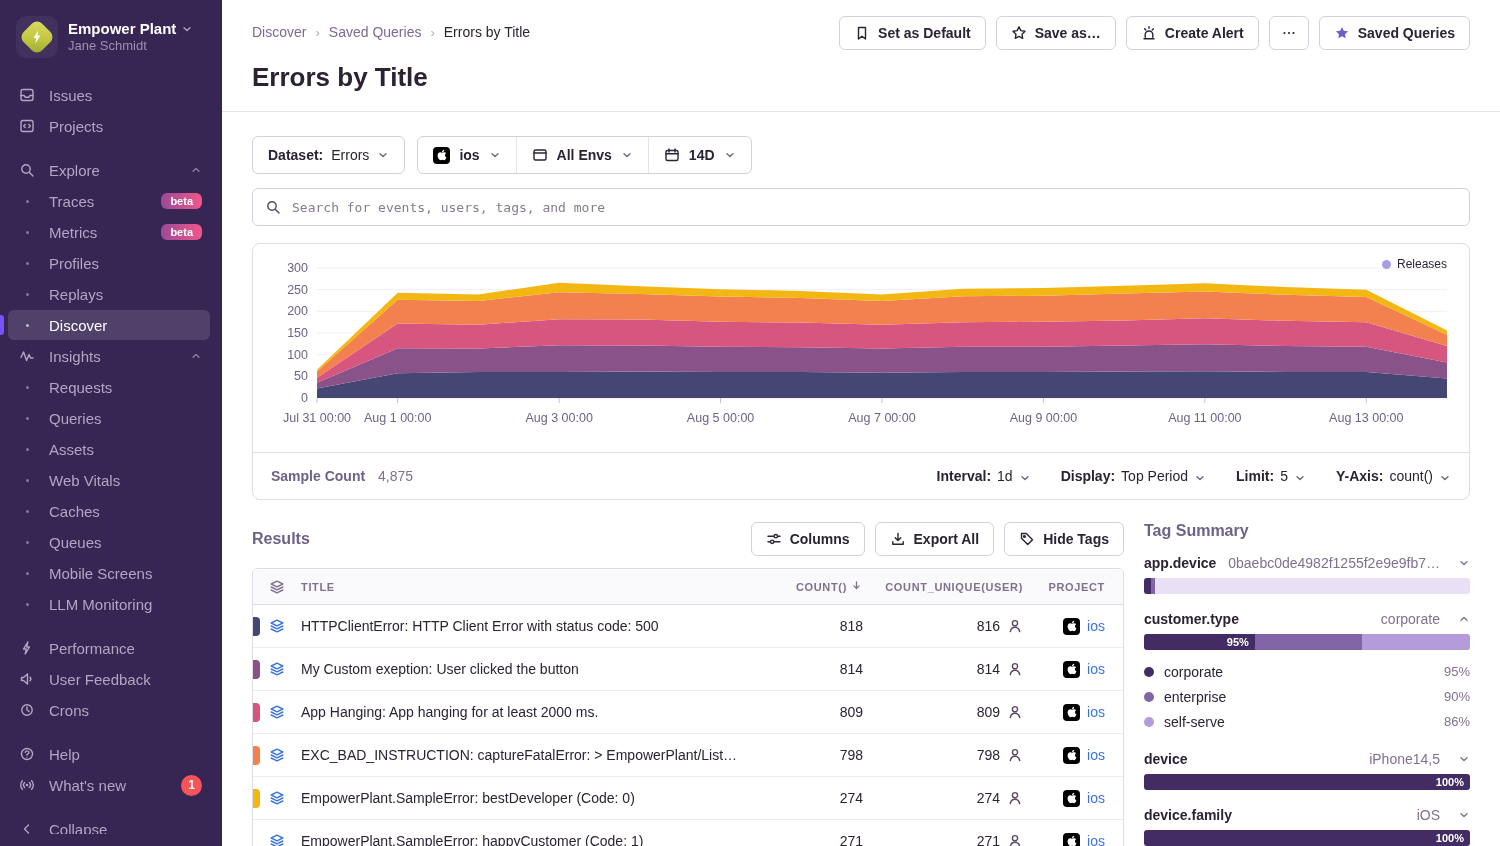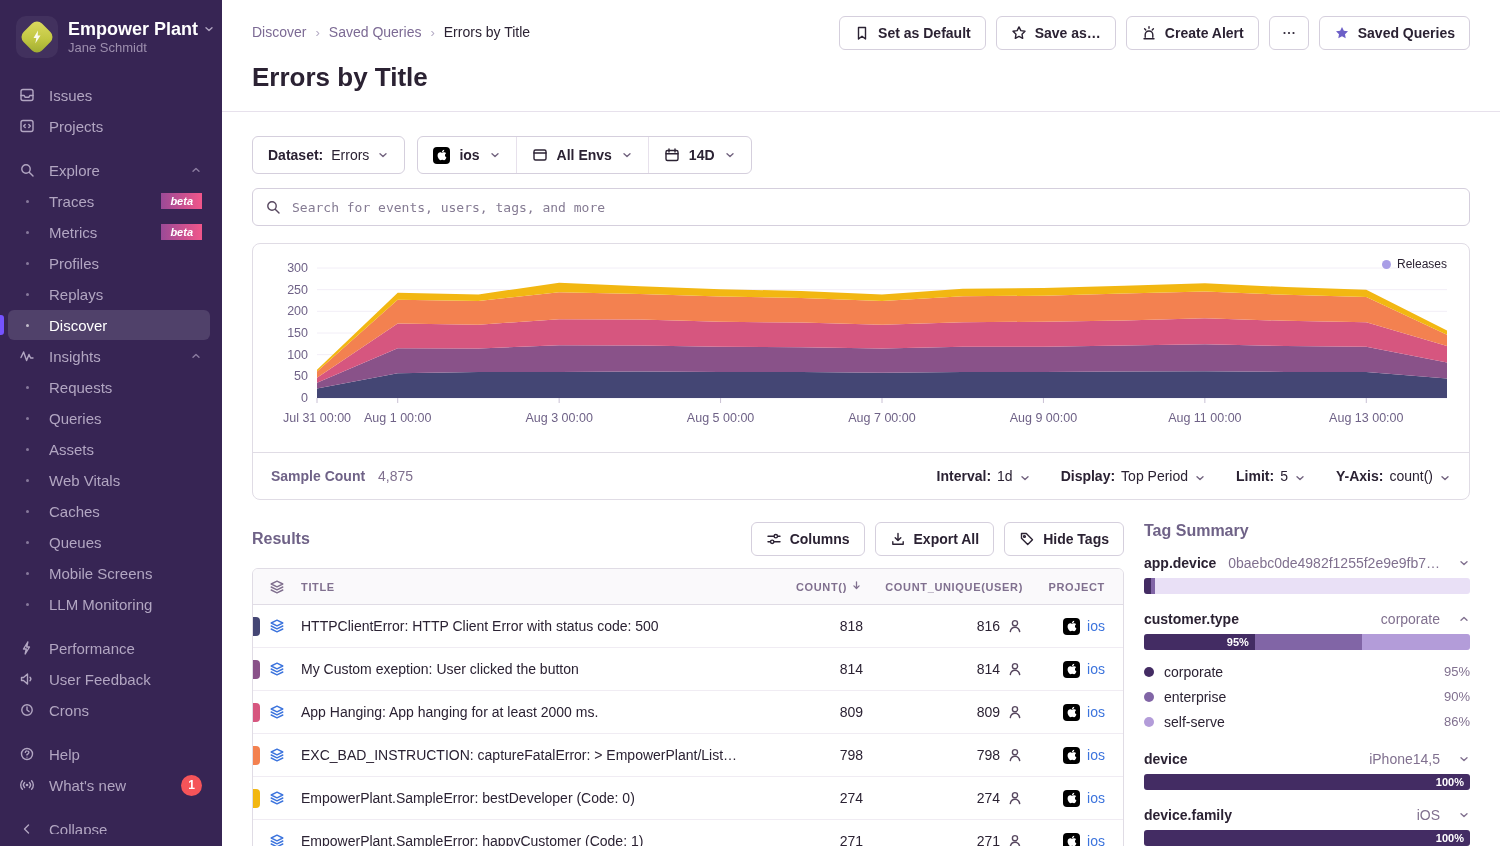--- a/index.html
+++ b/index.html
@@ -20,21 +20,21 @@
   }
   .org { display:flex; align-items:center; gap:10px; padding:2px 16px 14px; cursor:pointer; }
   .logo { width:42px; height:42px; position:relative; background:rgba(255,255,255,.06); border-radius:10px; flex-shrink:0;}
   .logo-diamond {
     position:absolute; left:8px; top:8px; width:26px; height:26px;
     background:linear-gradient(135deg,#dedc63 0%,#c2c742 55%,#9aa82f 100%);
     border-radius:7px; transform:rotate(45deg);
   }
   .logo-bolt { position:absolute; left:13px; top:13px; width:16px; height:16px; }
   .org-text { line-height:1.25; min-width:0; }
-  .org-name { color:#fff; font-weight:bold; font-size:18px; display:flex; align-items:center; gap:5px; white-space:nowrap; }
+  .org-name { color:#fff; font-weight:bold; font-size:15px; display:flex; align-items:center; gap:5px; white-space:nowrap; }
   .org-name .chev { color:#b2a6c2; display:flex; }
   .org-user { font-size:13px; color:#9d8fae; }
 
   .nav { flex:1; display:flex; flex-direction:column; padding-top:8px; overflow:hidden; }
   .nav-section { margin-bottom:13px; }
   .nav-section.pin { margin-top:auto; margin-bottom:0; }
   .nav-item {
     position:relative; display:flex; align-items:center; gap:13px;
     height:30px; margin:0 12px 1px 8px; padding:0 8px 0 10px;
     border-radius:6px; font-size:15px; color:#b2a6c2; cursor:pointer; white-space:nowrap;
@@ -42,23 +42,22 @@
   .nav-item .ni-icon { width:18px; display:flex; justify-content:center; align-items:center; flex-shrink:0; }
   .nav-item .bullet { width:3px; height:3px; border-radius:50%; background:currentColor; opacity:.65; margin:0 auto; }
   .nav-item.active { background:rgba(255,255,255,.13); color:#fff; }
   .nav-item.active::before {
     content:""; position:absolute; left:-8px; top:5px; width:4px; height:20px;
     background:#7553ff; border-radius:0 3px 3px 0;
   }
   .nav-item .ni-chevron { margin-left:auto; color:#8c7da1; display:flex; }
   .badge-beta {
     margin-left:auto; font-size:11px; font-weight:bold; color:#fff;
-    padding:2px 9px; border-radius:0;
+    padding:2px 9px; border-radius:6px;
     background:linear-gradient(90deg,#9b4a97,#f1568a);
-    font-style:italic;
   }
   .badge-count {
     margin-left:auto; background:#f55459; color:#fff; width:21px; height:21px;
     border-radius:50%; display:flex; align-items:center; justify-content:center;
     font-size:12px; font-weight:bold;
   }
 
   
   .main { flex:1; display:flex; flex-direction:column; overflow:hidden; background:#fff; }
 

